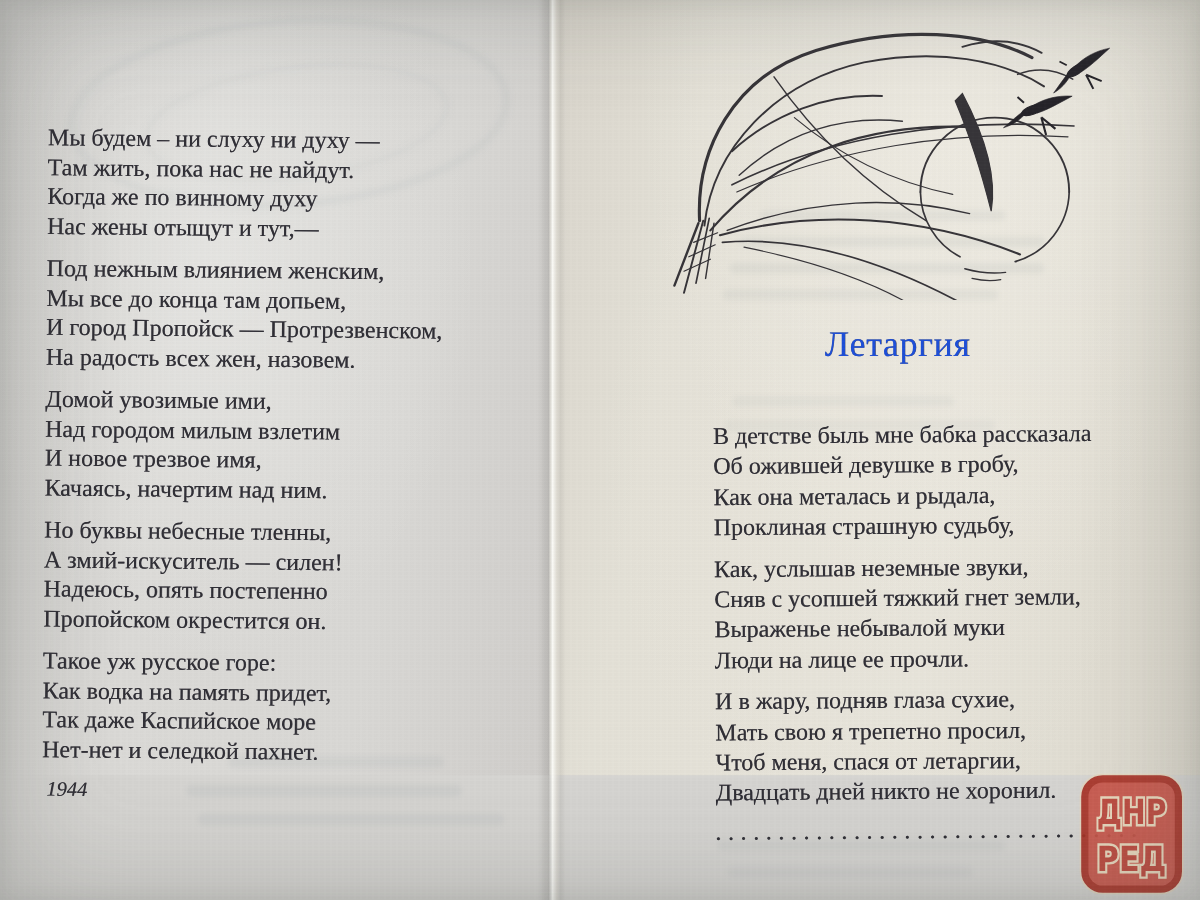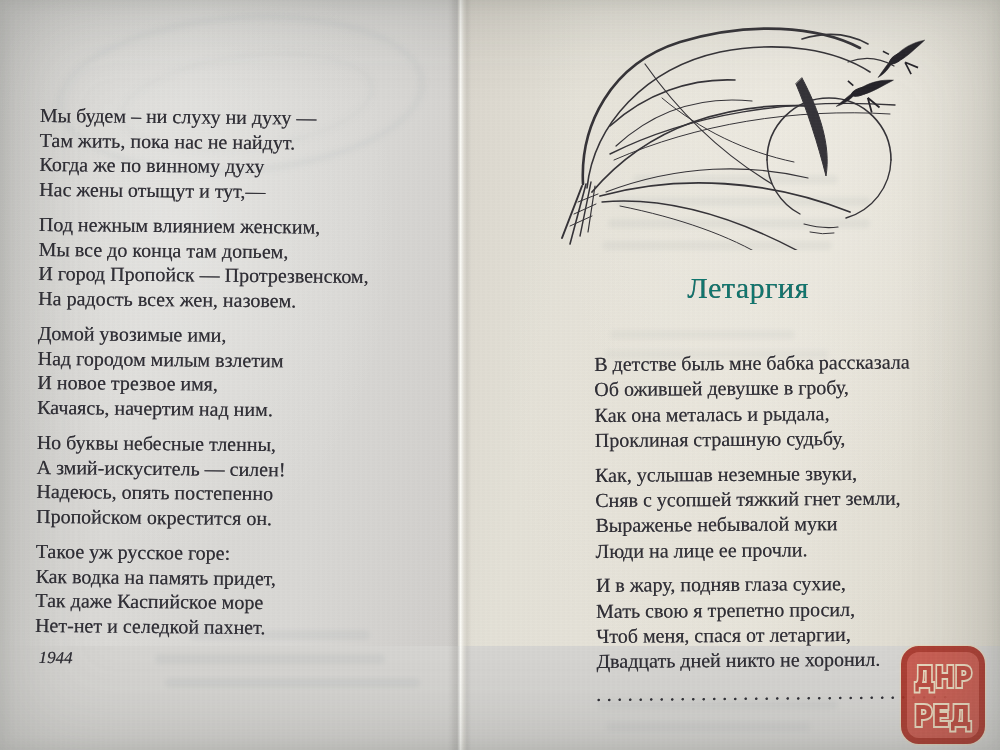--- a/index.html
+++ b/index.html
@@ -46,21 +46,21 @@
   .poem-left{left:40px;top:103px;transform:rotate(.55deg);transform-origin:0 0;}
   .poem-right{left:594px;top:352px;transform:rotate(-.45deg);transform-origin:0 0;}
   .stanza-l{margin-bottom:11px;}
   .stanza-r{margin-bottom:9px;}
   .pline{font-size:20px;line-height:24.5px;white-space:nowrap;}
   .poem-right .pline{line-height:25.4px;}
   .poem-date{font-style:italic;font-size:17px;margin-top:5px;margin-left:4px;}
   .page-title{
     position:absolute;left:593px;top:271px;width:310px;margin:0;
     text-align:center;font-size:30px;font-weight:normal;letter-spacing:.5px;
-    color:#0f766e;text-shadow:0.3px 0 0.45px rgba(42,41,49,.7);
+    color:#1d4ed8;text-shadow:0.3px 0 0.45px rgba(42,41,49,.7);
     font-family:"Liberation Serif", serif;
   }
   .dots-line{
     font-size:15px;font-weight:bold;letter-spacing:1.5px;margin-top:13px;
     color:#2f2e35;white-space:nowrap;
   }
   
   .ghost{position:absolute;pointer-events:none;border-radius:5px;
          background:#6d7d86;filter:blur(2.2px);}
   .ghost-ellipse{

